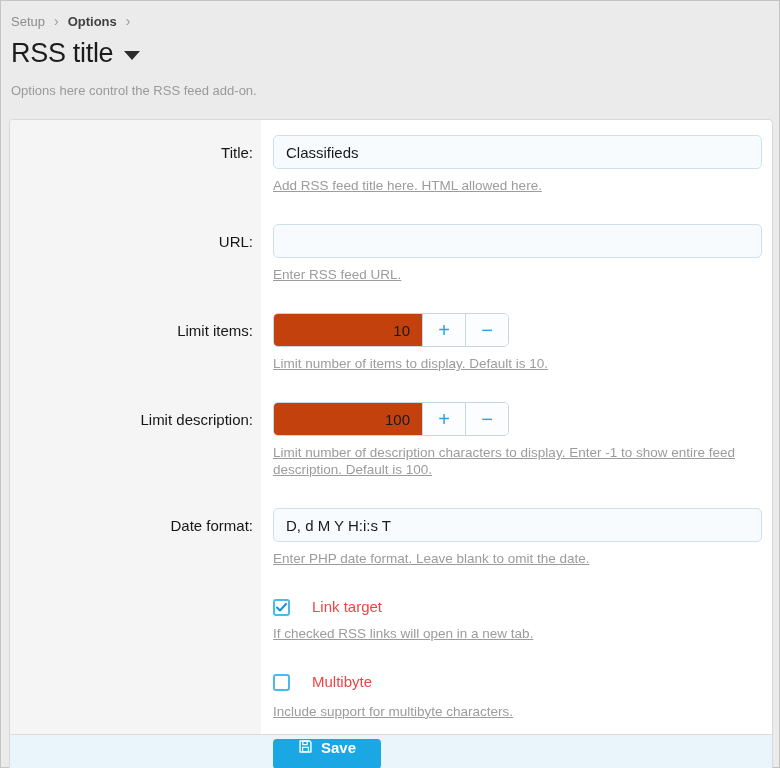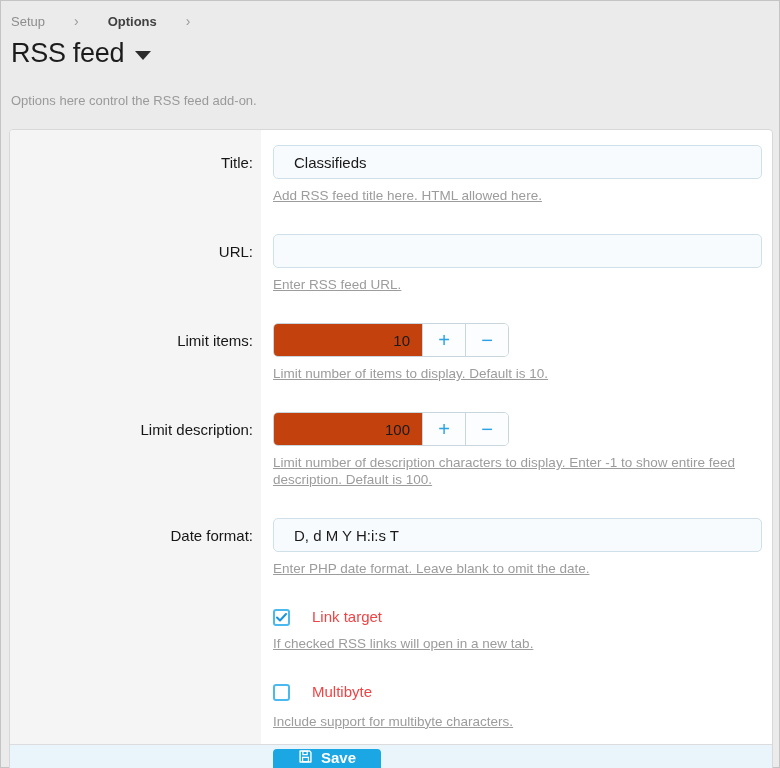--- a/index.html
+++ b/index.html
@@ -10,21 +10,21 @@
     color: #1c1c1c;
     overflow: hidden;
   }
   .page {
     width: 780px; height: 768px;
     border: 1px solid #c4c4c4;
     background: #ebebeb;
   }
   
   .header { padding: 12px 12px 0 10px; }
-  .breadcrumb { font-size: 13px; color: #8d8d8d; display: flex; align-items: flex-end; gap: 20px; }
+  .breadcrumb { font-size: 13px; color: #8d8d8d; display: flex; align-items: flex-end; }
   .breadcrumb a { color: #8d8d8d; text-decoration: none; cursor: pointer; }
   .breadcrumb a.current { color: #414141; font-weight: bold; }
   .breadcrumb .sep { margin: 0 9px; color: #9a9a9a; font-size: 14px; }
   h1.page-title {
     margin-top: 9px;
     font-size: 27px;
     font-weight: 400;
     color: #1c1c1c;
     letter-spacing: -0.3px;
     display: flex; align-items: center;
@@ -32,21 +32,21 @@
   }
   .caret {
     display: inline-block;
     width: 0; height: 0;
     border-left: 8px solid transparent;
     border-right: 8px solid transparent;
     border-top: 9px solid #2b2b2b;
     margin-left: 11px;
     margin-top: 4px;
   }
-  .subtitle { margin-top: 24px; font-size: 13px; color: #9a9a9a; }
+  .subtitle { margin-top: 14px; font-size: 13px; color: #9a9a9a; }
 
   
   .panel {
     margin: 21px 8px 0 8px;
     width: 764px; height: 655px;
     background: #ffffff;
     border: 1px solid #d8d8d8;
     border-radius: 4px;
     display: flex; flex-direction: column;
     overflow: hidden;
@@ -73,21 +73,21 @@
     color: #9c9c9c;
     text-decoration: underline;
   }
 
   
   .text-input {
     width: 100%; height: 34px;
     background: #f8fbfe;
     border: 1px solid #cfe0ea;
     border-radius: 5px;
-    padding: 0 20px;
+    padding: 0 12px;
     font-family: inherit;
     font-size: 15px; color: #1a1a1a;
     outline: none;
   }
   .spinner {
     display: inline-flex;
     height: 34px;
     border: 1px solid #c9d6de;
     border-radius: 5px;
     overflow: hidden;
@@ -158,21 +158,21 @@
 <div class="page">
 
   <div class="header">
     <nav class="breadcrumb">
       <a>Setup</a>
       <span class="sep">›</span>
       <a class="current">Options</a>
       <span class="sep">›</span>
     </nav>
     <h1 class="page-title">
-      <span>RSS feed</span>
+      <span>RSS title</span>
       <span class="caret"></span>
     </h1>
     <p class="subtitle">Options here control the RSS feed add-on.</p>
   </div>
 
   <div class="panel">
     <div class="panel-body">
       <div class="label-col-bg"></div>
 
       <div class="row">

